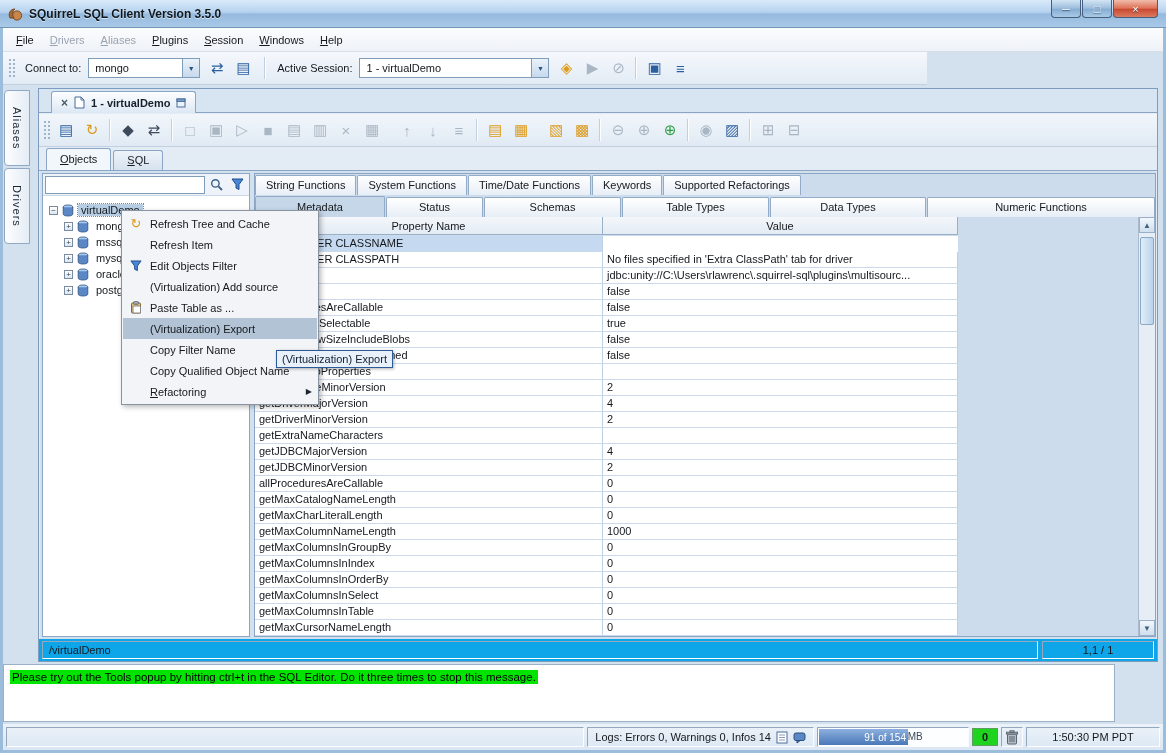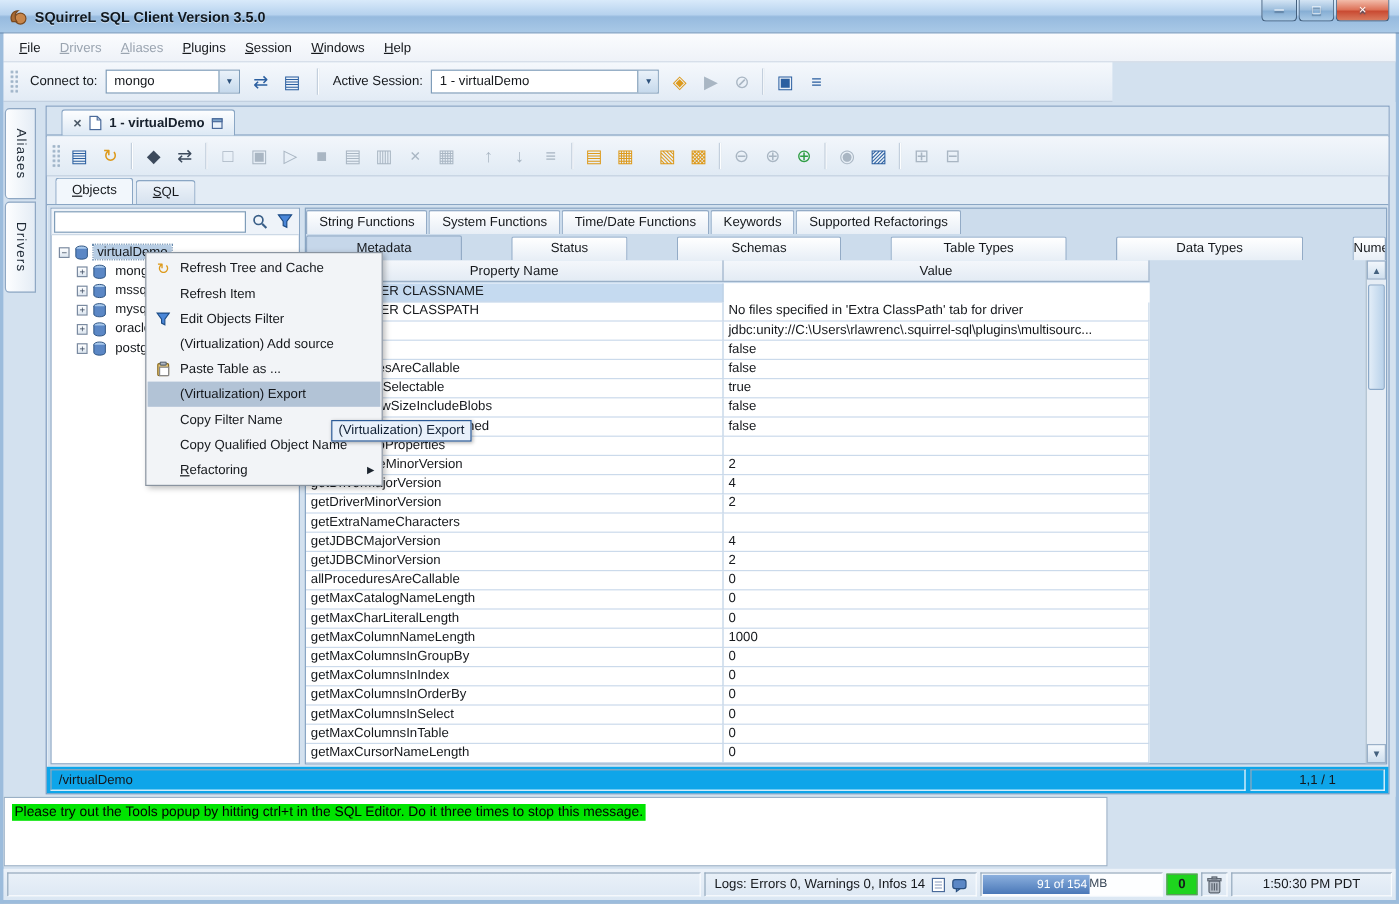--- a/index.html
+++ b/index.html
@@ -86,21 +86,21 @@
     font-size:8px;line-height:7px;text-align:center;color:#33435a;}
   .tree-label{padding:0 3px;}
   .tree-label.sel{background:#b7cde4;outline:1px dotted #6a8cae;}
 
   .splitter{position:absolute;left:210px;top:2px;width:4px;height:464px;}
 
   
   .detail{position:absolute;left:214px;top:2px;width:902px;height:464px;background:#ccdcec;border:1px solid #8aa6c4;}
   .dtabs{position:absolute;left:0;right:0;display:flex;align-items:flex-end;}
   .dtabs1{top:0;height:21px;}
-  .dtabs2{top:21px;height:22px;gap:40px;}
+  .dtabs2{top:21px;height:22px;}
   .dtab{height:20px;line-height:19px;padding:0 10px;margin-right:1px;white-space:nowrap;overflow:hidden;
     border:1px solid #93abc6;border-bottom:none;border-radius:2px 2px 0 0;
     background:linear-gradient(#ffffff,#e7eef6);}
   .dtab.sel{background:#c6d7ea;height:21px;line-height:20px;}
   .dtabs2 .dtab{text-align:center;padding:0;}
   .dtabs2 .dtab:nth-child(1){width:130px}
   .dtabs2 .dtab:nth-child(2){width:97px}
   .dtabs2 .dtab:nth-child(3){width:137px}
   .dtabs2 .dtab:nth-child(4){width:147px}
   .dtabs2 .dtab:nth-child(5){width:156px}
@@ -123,21 +123,21 @@
   .sb-thumb{position:absolute;left:1px;right:1px;top:20px;height:88px;border:1px solid #8aa8c8;border-radius:2px;
     background:linear-gradient(90deg,#e2edf8,#b9d2ea);}
 
   .session-status{position:absolute;left:0;right:0;bottom:0;height:22px;background:#0ea5e9;
     display:flex;align-items:center;gap:4px;padding:0 3px;}
   .status-cell{height:18px;line-height:16px;padding:0 6px;border:1px solid;border-color:#93a8bc #fdfeff #fdfeff #93a8bc;}
   .status-cell.left{flex:1;}
   .status-cell.right{width:112px;text-align:center;}
 
   
-  .message-panel{position:absolute;left:3px;top:664px;width:920px;height:58px;background:#fff;border:1px solid #9ab0c6;}
+  .message-panel{position:absolute;left:3px;top:664px;width:1112px;height:58px;background:#fff;border:1px solid #9ab0c6;}
   .msg-line{display:inline-block;margin:5px 0 0 6px;padding:1px 2px;background:#00e400;color:#000;font-size:11.5px;}
   .bottom-bar{position:absolute;left:3px;top:724px;width:1160px;height:26px;
     background:linear-gradient(#ecf2f9,#dbe7f3);display:flex;align-items:center;gap:3px;padding:0 3px;}
   .sunken{border:1px solid;border-color:#93a8bc #fafcfe #fafcfe #93a8bc;}
   .bb-fill{flex:1;height:20px;}
   .bb-logs{height:20px;display:flex;align-items:center;gap:5px;padding:0 7px;white-space:nowrap;}
   .bb-mem{position:relative;width:152px;height:20px;background:#fdfeff;overflow:hidden;}
   .mem-fill{position:absolute;left:1px;top:1px;bottom:1px;overflow:hidden;background:linear-gradient(#8cb0de,#4a78b8);}
   .mem-text{position:absolute;left:0;top:0;width:150px;text-align:center;line-height:18px;font-size:10px;color:#3c4a5a;}
   .mem-fill .mem-text{color:#fff;}

